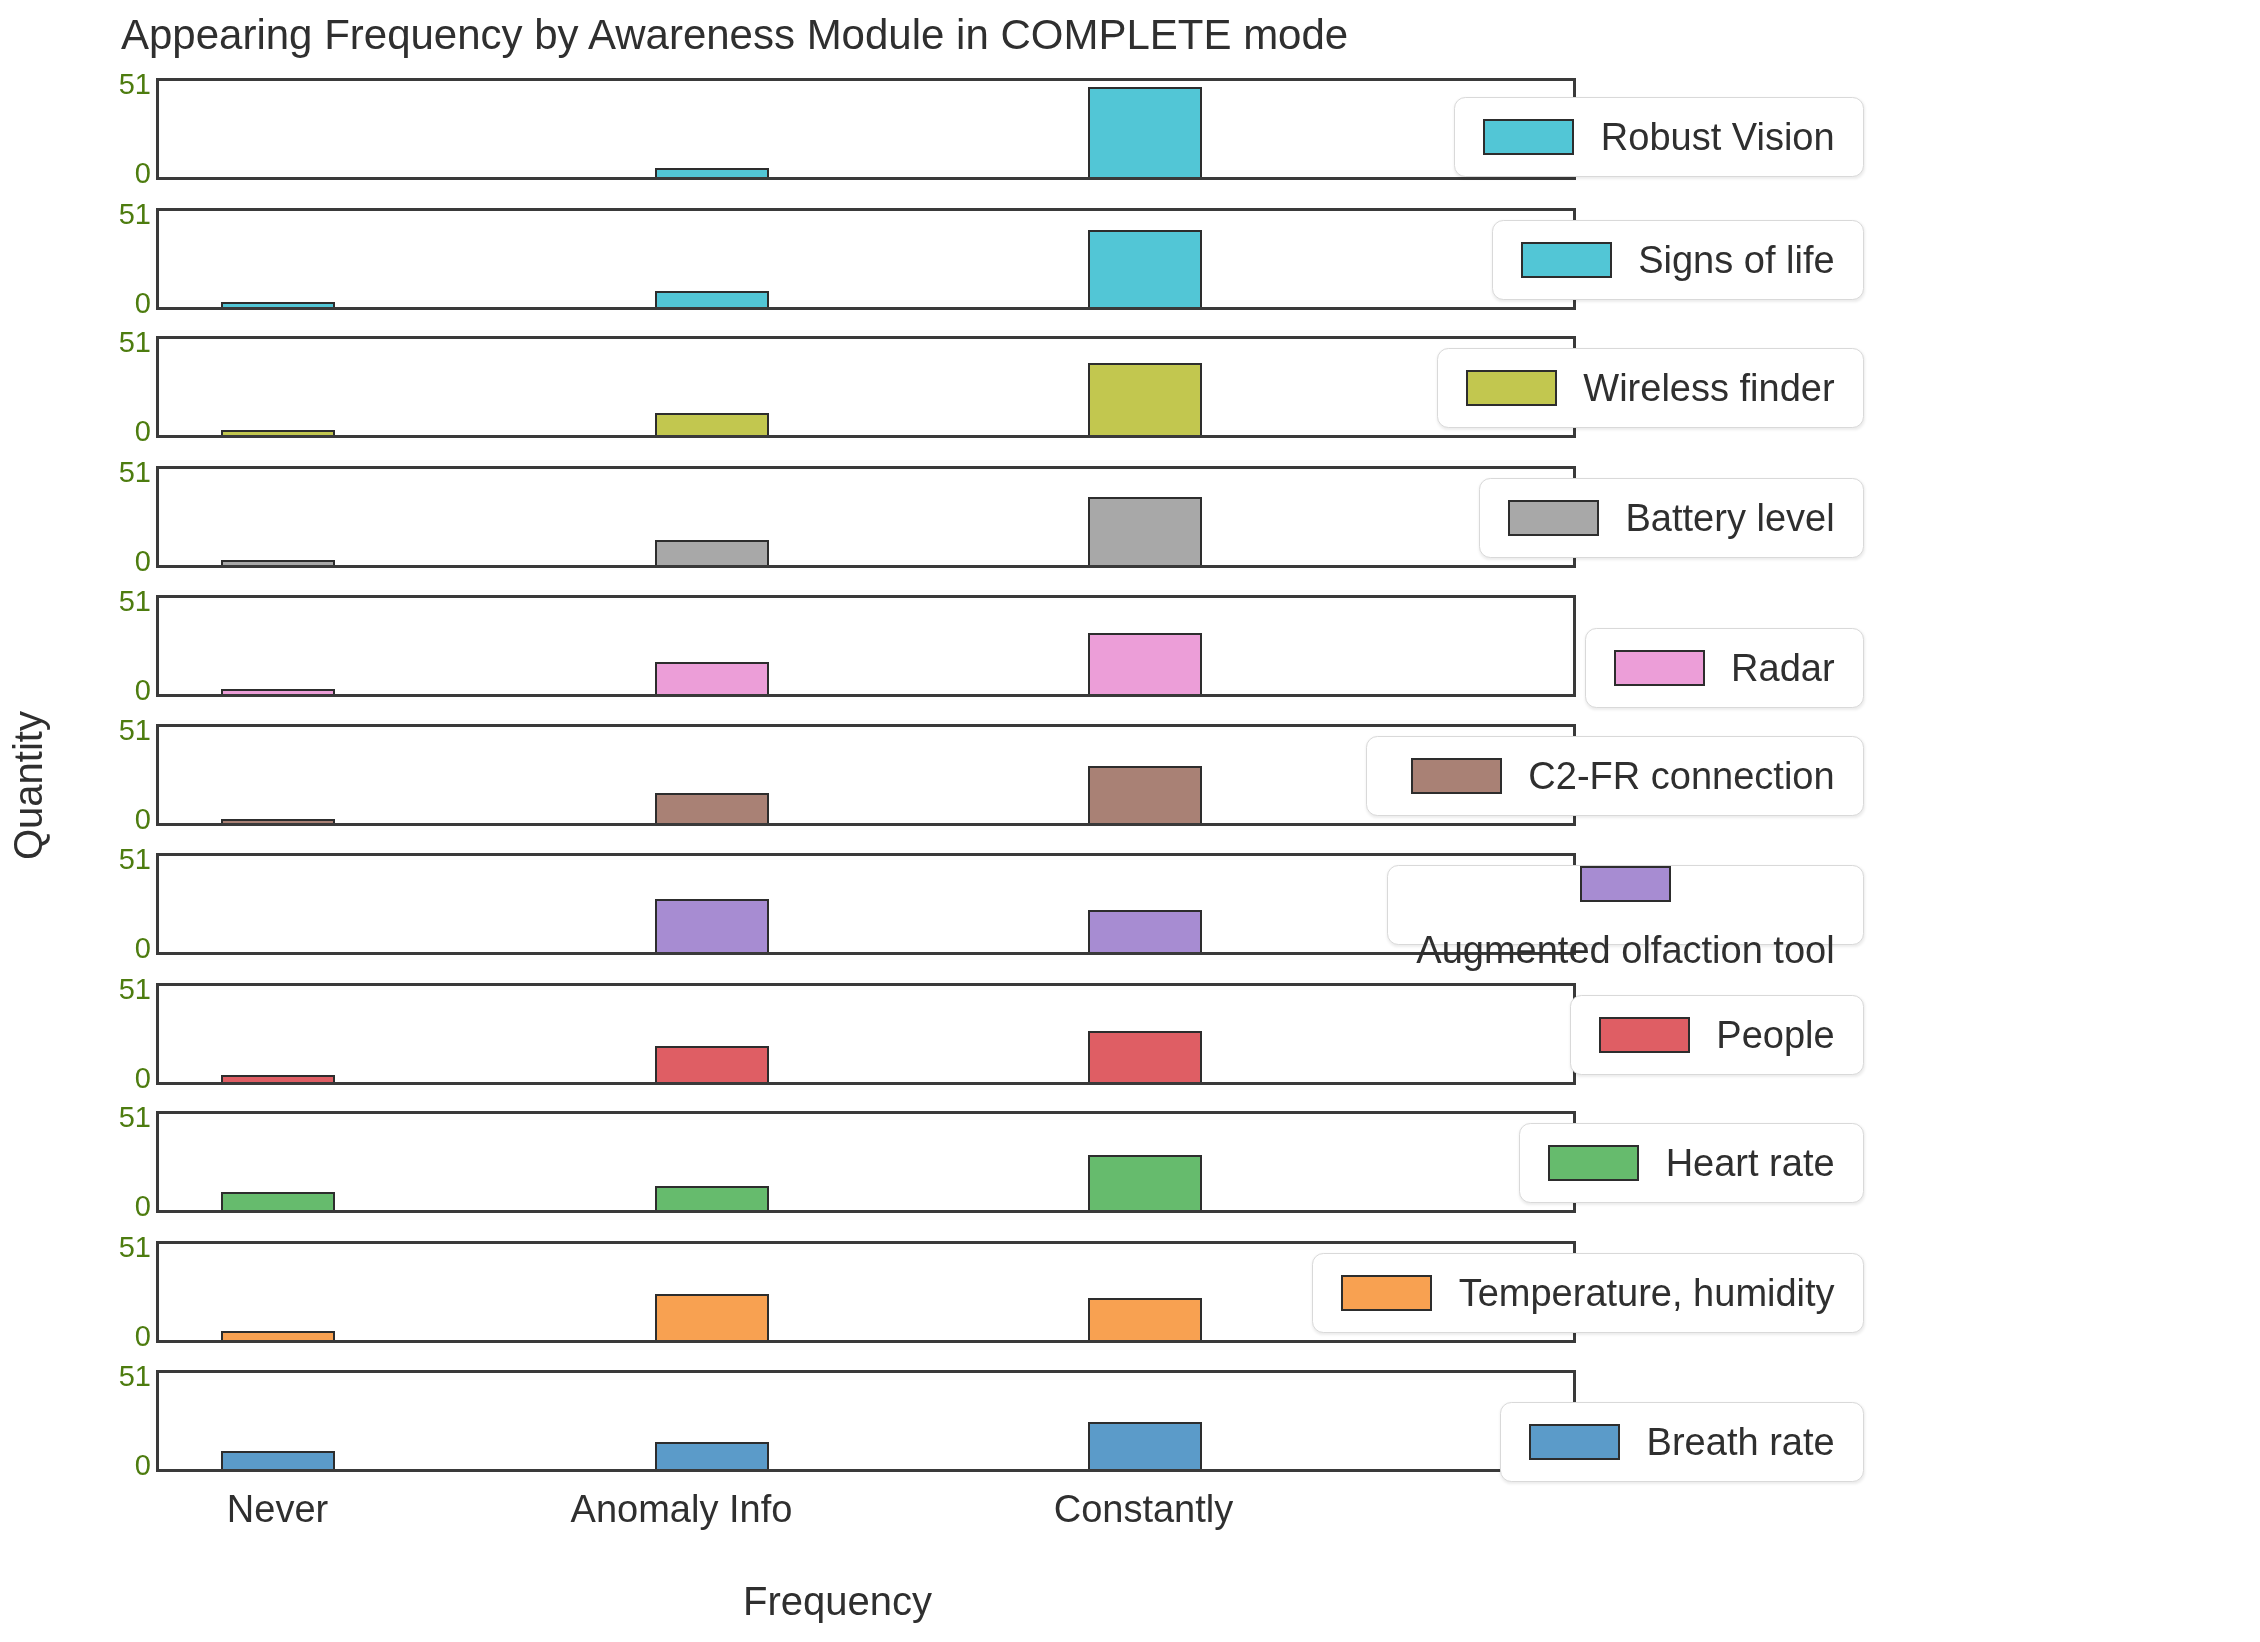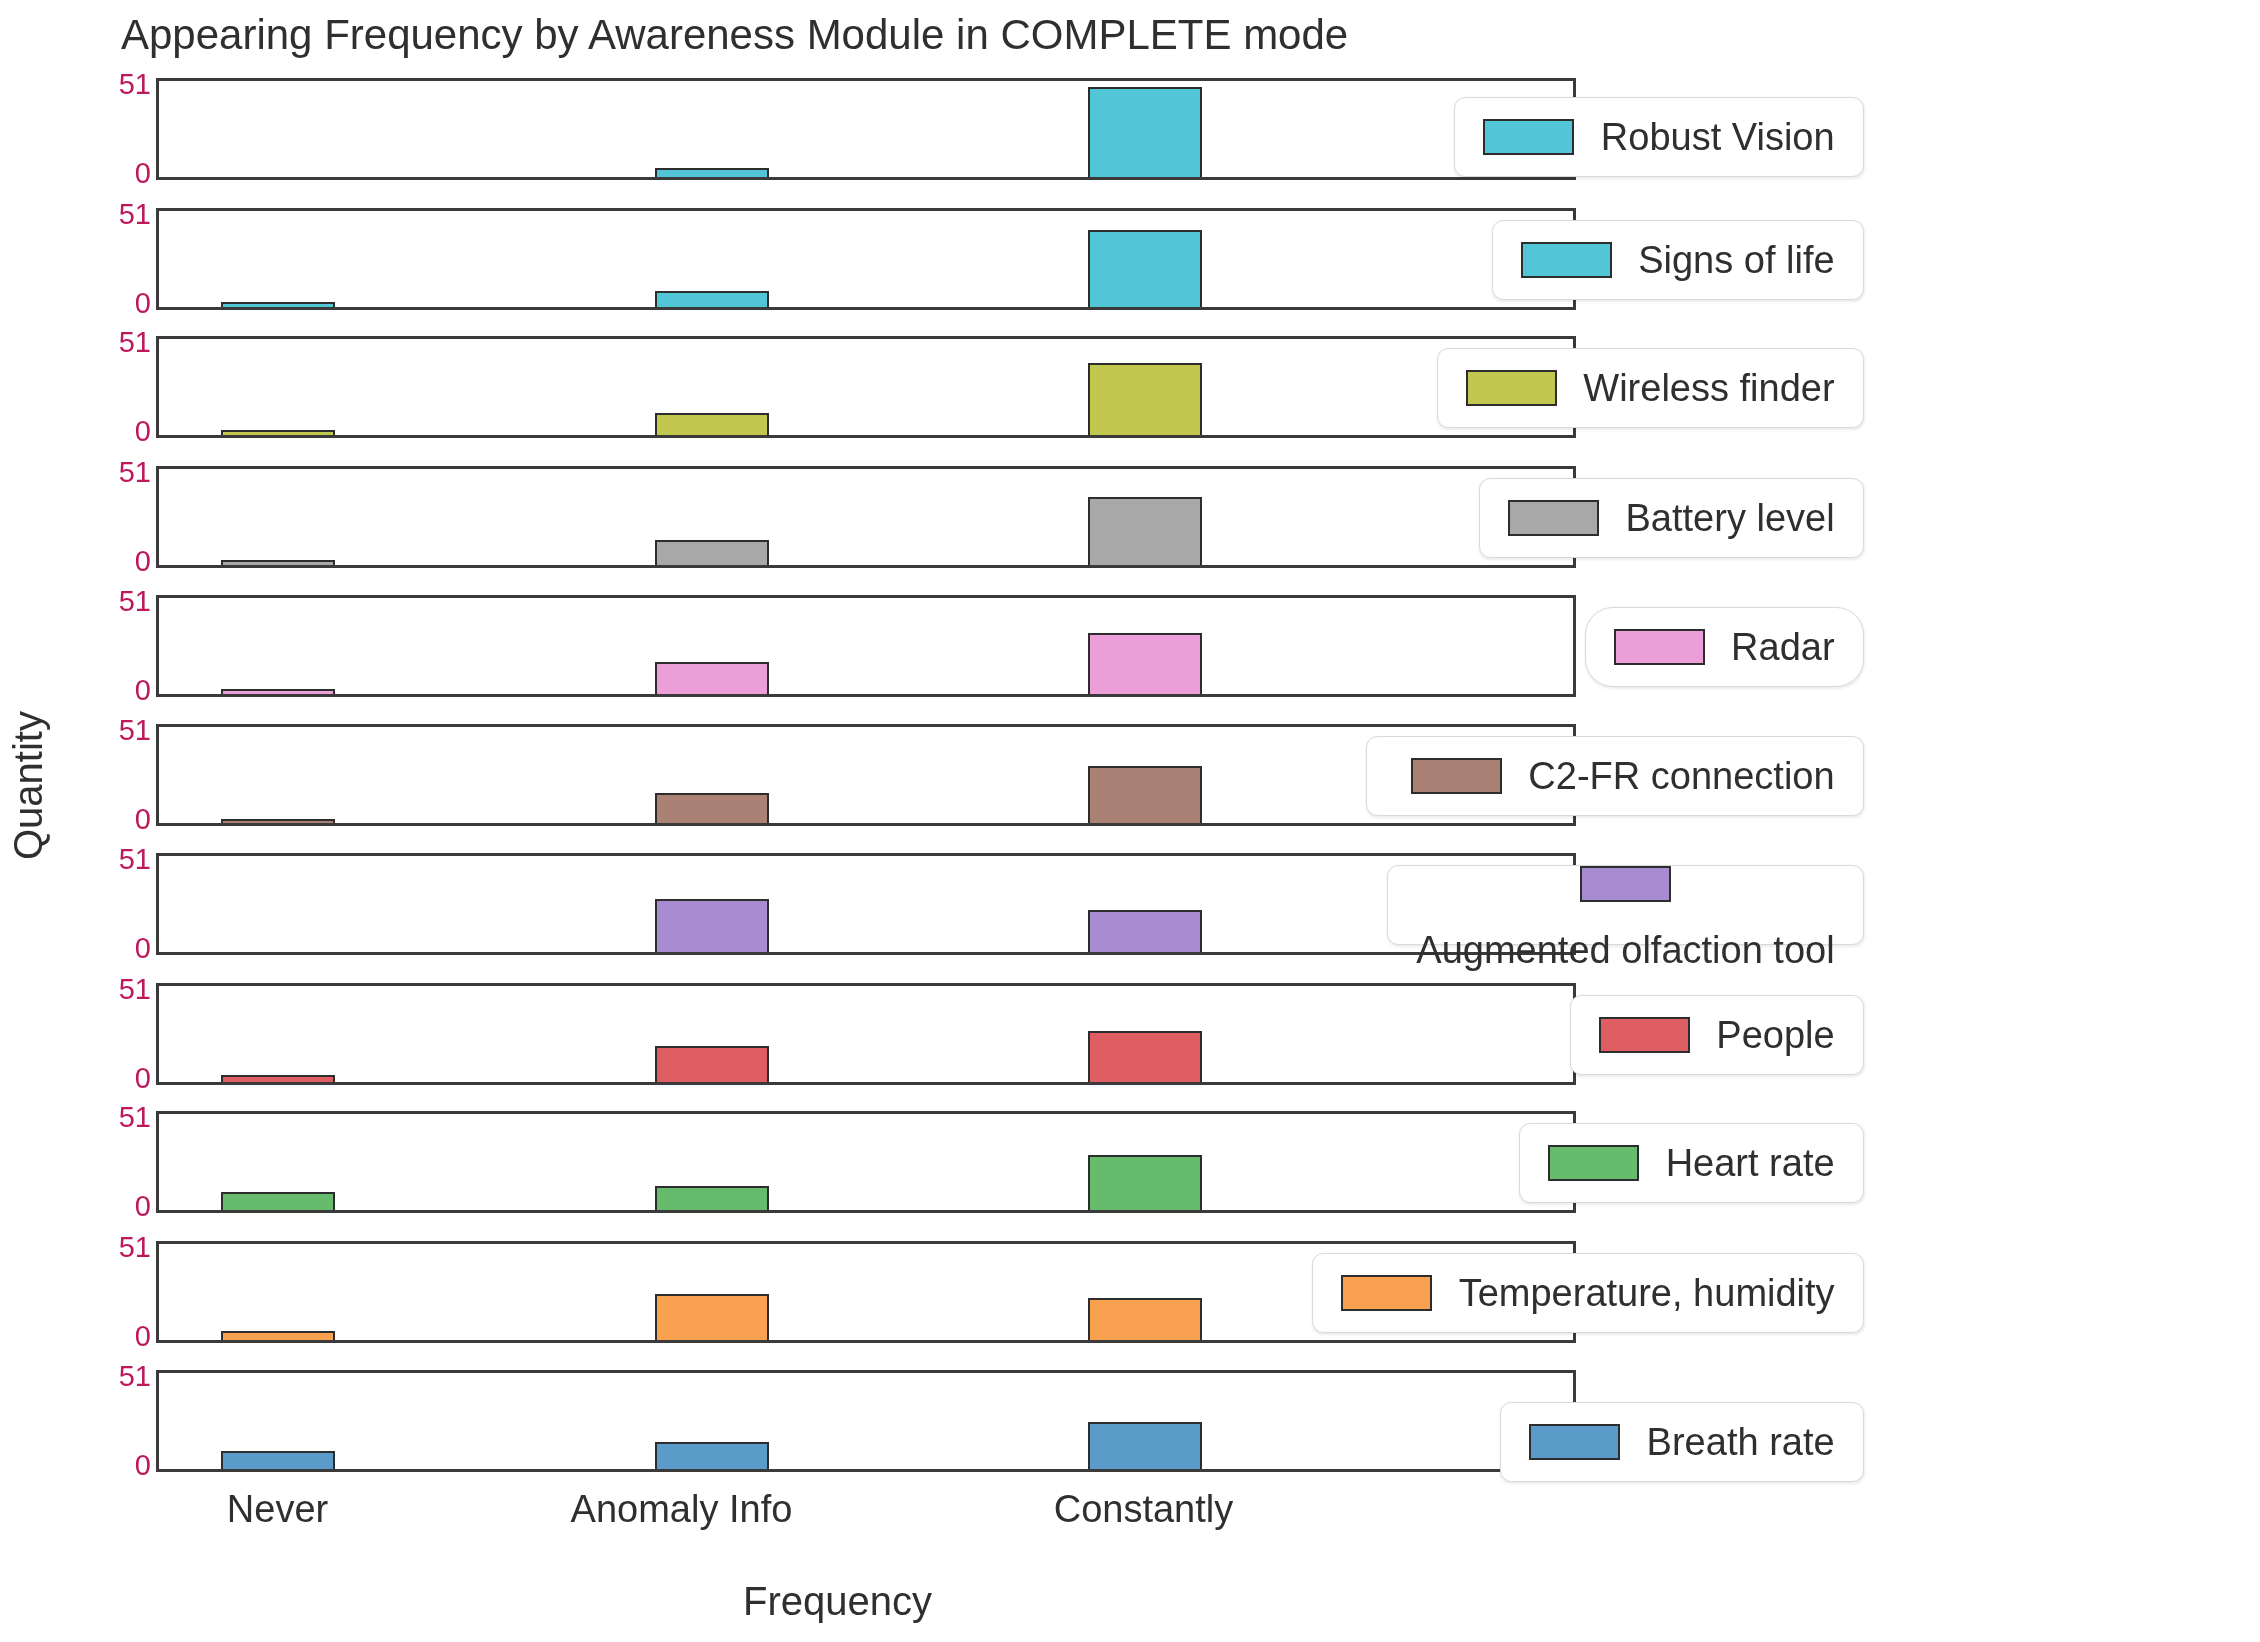--- a/index.html
+++ b/index.html
@@ -4,21 +4,21 @@
 <style>
   html,body{margin:0;padding:0;background:#ffffff;}
   body{font-family:"Liberation Sans","DejaVu Sans",sans-serif;color:#2b2b2b;}
   .figure{position:relative;width:1875px;height:1643px;background:#ffffff;overflow:hidden;}
   .title{position:absolute;left:121px;top:11.4px;font-size:42px;color:#2f2f2f;white-space:nowrap;}
   .ylabel{position:absolute;left:5.7px;top:653px;font-size:40px;color:#2f2f2f;
           writing-mode:vertical-rl;transform:rotate(180deg);height:265px;text-align:center;}
   .plots{position:absolute;left:156px;top:78px;width:1420px;height:1396px;}
   .axes{position:absolute;left:0;width:1420px;height:102px;background:#ffffff;
         border:3.8px solid #3a3a3a;box-sizing:border-box;}
-  .ytick{position:absolute;left:-53px;width:45px;text-align:right;font-size:29px;color:#be185d;line-height:1;}
+  .ytick{position:absolute;left:-53px;width:45px;text-align:right;font-size:29px;color:#4d7c0f;line-height:1;}
   .ytick.top{top:-11.4px;}
   .ytick.bottom{bottom:-11.4px;}
   .bar{position:absolute;bottom:0;width:110px;box-sizing:content-box;
        border:2.8px solid #2d2d2d;border-bottom:none;}
   .xtick{position:absolute;width:435px;text-align:center;font-size:38px;color:#2f2f2f;top:1488px;}
   .xlabel{position:absolute;left:648px;width:379px;top:1579px;text-align:center;font-size:40px;color:#2f2f2f;}
   .legend-entry{position:absolute;right:11.4px;height:78px;display:flex;align-items:center;gap:26.5px;
        padding:0 28px;background:#ffffff;border:1.9px solid #d9d9d9;border-radius:11.4px;
        box-shadow:0.9px 1.9px 2.8px rgba(0,0,0,0.08);}
   .legend-patch{width:87px;height:32px;border:2.8px solid #2d2d2d;flex:0 0 auto;}
@@ -123,21 +123,21 @@
         <div class="legend-label">Signs of life</div>
       </div>
       <div class="legend-entry" style="top: 348px;">
         <div class="legend-patch" style="background: rgb(194, 199, 79);"></div>
         <div class="legend-label">Wireless finder</div>
       </div>
       <div class="legend-entry" style="top: 478px;">
         <div class="legend-patch" style="background: rgb(168, 168, 168);"></div>
         <div class="legend-label">Battery level</div>
       </div>
-      <div class="legend-entry" style="top: 607px; border-radius: 28px;">
+      <div class="legend-entry" style="top: 628px;">
         <div class="legend-patch" style="background: rgb(236, 158, 216);"></div>
         <div class="legend-label">Radar</div>
       </div>
       <div class="legend-entry" style="top: 736px; padding-left: 44px;">
         <div class="legend-patch" style="background: rgb(169, 129, 117);"></div>
         <div class="legend-label">C2-FR connection</div>
       </div>
       <div class="legend-entry" style="top: 865px; flex-direction: column;">
         <div class="legend-patch" style="background: rgb(167, 140, 210);"></div>
         <div class="legend-label">Augmented olfaction tool</div>

